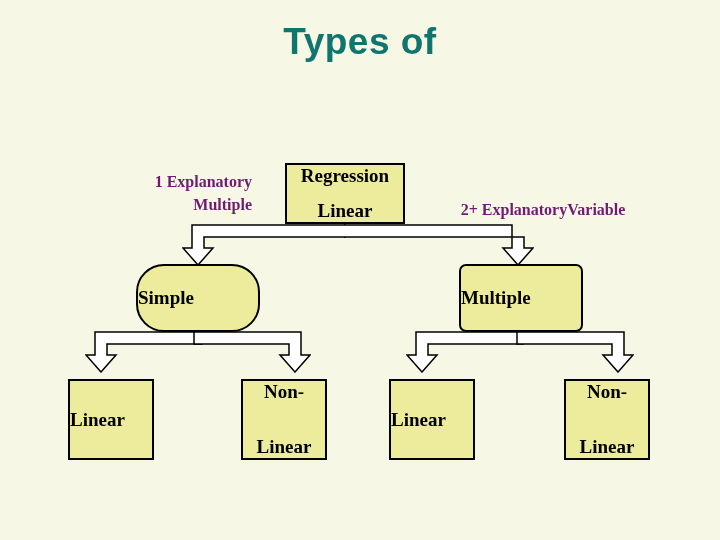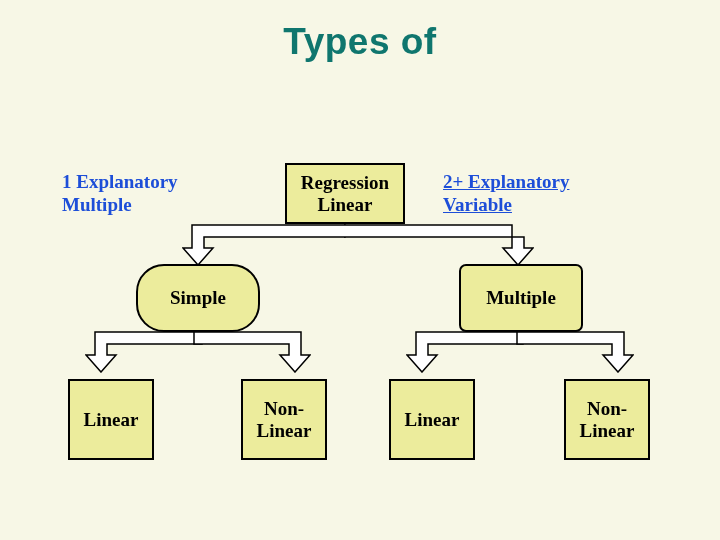--- a/index.html
+++ b/index.html
@@ -31,38 +31,38 @@
     color: #0f766e;
     letter-spacing: 0.5px;
   }
   .box {
     position: absolute;
     background: #ecec9c;
     border: 2px solid #000000;
     box-sizing: border-box;
     display: flex;
     align-items: center;
-    justify-content: center;
+    justify-content: space-between;
     text-align: center;
     font-family: "Liberation Serif", serif;
     font-weight: bold;
     font-size: 19px;
     line-height: 22px;
     color: #000000;
   }
   .plainlabel {
     position: absolute;
     text-align: center;
     font-family: "Liberation Serif", serif;
     font-weight: bold;
-    font-size: 19px;
+    font-size: 16px;
     line-height: 23px;
-    color: #1d4ed8;
+    color: #701a75;
     display: flex;
-    align-items: flex-start;
+    align-items: flex-end;
     justify-content: center;
   }
   .arrow {
     position: absolute;
   }
   .arrow svg {
     display: block;
   }
 </style>
 </head>
@@ -72,21 +72,21 @@
 
   <div class="title">
     <div>Types of</div>
   </div>
 
   <div class="plainlabel" style="left:62px; top:165px; width:190px; height:56px; flex-direction:column;">
     <div>1 Explanatory</div>
     <div>Multiple</div>
   </div>
 
-  <div class="plainlabel" style="left:443px; top:165px; width:200px; height:56px; flex-direction:column;text-decoration:underline;">
+  <div class="plainlabel" style="left:443px; top:165px; width:200px; height:56px; flex-direction:row;">
     <div>2+ Explanatory</div>
     <div>Variable</div>
   </div>
 
   <div class="box" style="left:285px; top:163px; width:120px; height:61px; flex-direction:column;">
     <div>Regression</div>
     <div>Linear</div>
   </div>
 
   <div class="arrow" style="left:182px; top:224px; width:164px; height:42px;">

